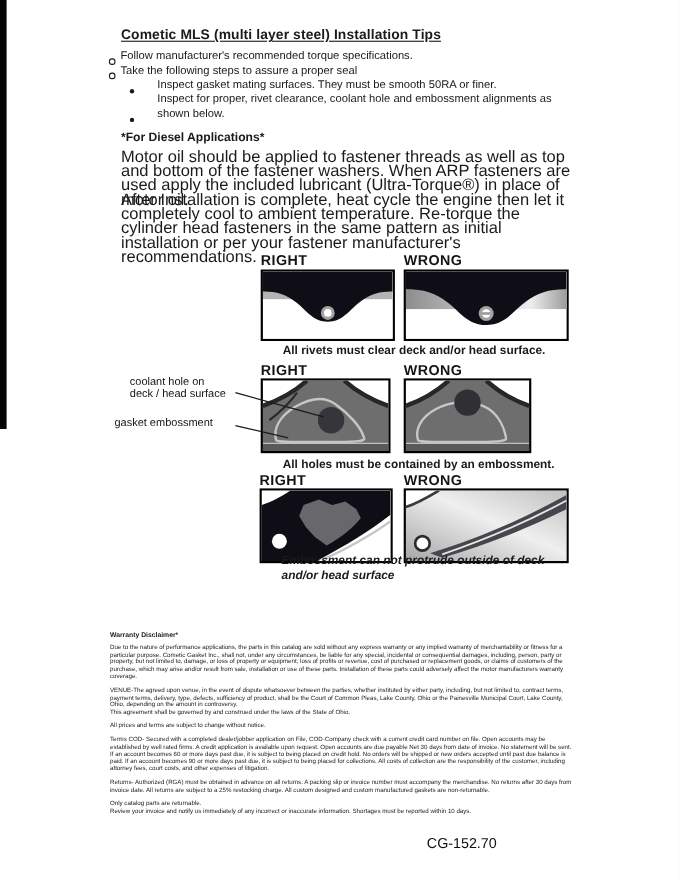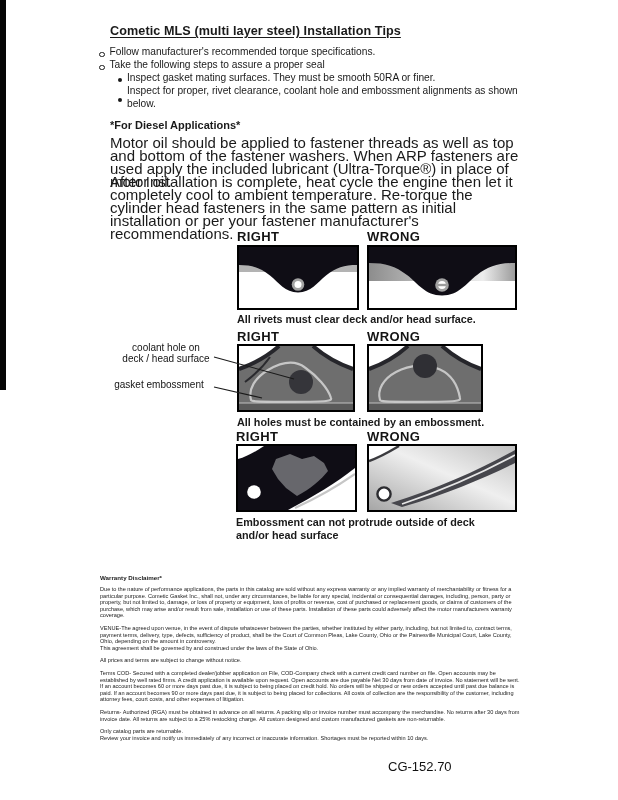--- a/index.html
+++ b/index.html
@@ -10,36 +10,36 @@
   }
   .edge-bar{position:absolute; left:0; top:0; width:6px; height:390px; background:#050505;}
 
   .title{
     position:absolute; left:110px; top:24px; margin:0;
     font-size:12.6px; font-weight:bold; letter-spacing:0.1px;
     text-decoration:underline; text-underline-offset:2px;
   }
 
   .bullets{position:absolute; left:99px; top:46px; width:432px; font-size:10.2px; line-height:12.9px;}
-  .brow{display:flex; align-items:center;}
+  .brow{display:flex; align-items:flex-end;}
   .brow .marker{flex:0 0 auto; margin:4px 5px 0 0;}
   .marker.open{width:3.5px; height:3.5px; border:1px solid #1a1a1a; border-radius:50%; background:#fff;}
   .marker.fill{width:4px; height:4px; border-radius:50%; background:#1a1a1a;}
-  .brow.sub{padding-left:19px;}
+  .brow.sub{padding-left:19px;gap:16px;}
 
   .diesel-h{position:absolute; left:110px; top:119px; margin:0; font-size:11px; font-weight:bold;}
   .para{position:absolute; left:110px; width:418px; font-size:15px; line-height:13px; white-space:pre-line;}
   #p1{top:136px;} #p2{top:175px;} #p3{top:208px;}
 
   .dlabel{position:absolute; font-size:13px; font-weight:bold; letter-spacing:0.4px; text-align:left; color:#141414;}
   .dbox{position:absolute; border:2px solid #000; box-sizing:border-box; background:#fff;}
   .dbox svg{display:block; width:100%; height:100%;}
-  .cap{position:absolute; font-size:10.8px; font-weight:bold; line-height:12.6px; white-space:pre-line;}
+  .cap{position:absolute; font-size:10.8px; font-weight:bold; line-height:12.6px; white-space:pre-line;margin-left:20px;}
 
-  .side-label{position:absolute; text-align:center; font-size:10px; line-height:11.3px; white-space:pre-line; color:#141414;}
+  .side-label{position:absolute; text-align:left; font-size:10px; line-height:11.3px; white-space:pre-line; color:#141414;}
   #lbl-coolant{left:118px; top:342px; width:96px;}
   #lbl-emboss{left:104px; top:379px; width:110px;}
   #pointer-overlay{position:absolute; left:112px; top:338px; width:195px; height:72px; z-index:5; pointer-events:none;}
 
   .warranty{position:absolute; left:100px; top:574px; width:420px;}
   .warranty h2{margin:0 0 5px 0; font-size:6.2px; font-weight:bold;}
   .warranty p{margin:0 0 6px 0; font-size:5.6px; line-height:6.6px; white-space:pre-line; color:#222;}
 
   .pagenum{position:absolute; left:388px; top:759px; font-size:13px; color:#111;}
 </style>
@@ -170,21 +170,21 @@
         </linearGradient>
       </defs>
       <rect width="146" height="64" fill="url(#bandg)"></rect>
       <path d="M0,0 H30 C20,6 9,12 0,15 Z" fill="#ffffff"></path>
       <path d="M30,0 C20,6 9,12 0,15" stroke="#3a3a3e" stroke-width="2.4" fill="none"></path>
       <path d="M146,4 C110,24 70,42 22,57 L33,61 C79,48 117,31 146,17 Z" fill="#46464c"></path>
       <path d="M146,9 C111,28 74,44 33,58" stroke="#e6e6e6" stroke-width="1.7" fill="none"></path>
       <circle cx="15" cy="48" r="6.6" fill="#ffffff" stroke="#2c2c30" stroke-width="2.4"></circle>
     </svg>
   </div>
-  <div class="cap" style="left:236px; top:516px; width:270px;">Embossment can not protrude outside of deck
+  <div class="cap" style="left:236px; top:504px; width:270px;font-style:italic;">Embossment can not protrude outside of deck
 and/or head surface</div>
 
   <div class="warranty">
     <h2>Warranty Disclaimer*</h2>
     <p>Due to the nature of performance applications, the parts in this catalog are sold without any express warranty or any implied warranty of merchantability or fitness for a particular purpose.  Cometic Gasket Inc., shall not, under any circumstances, be liable for any special, incidental or consequential damages, including, person, party or property, but not limited to, damage, or loss of property or equipment, loss of profits or revenue, cost of purchased or replacement goods, or claims of customers of the purchase, which may arise and/or result from sale, installation or use of these parts.  Installation of these parts could adversely affect the motor manufacturers warranty coverage.</p>
     <p>VENUE-The agreed upon venue, in the event of dispute whatsoever between the parties, whether instituted by either party, including, but not limited to, contract terms, payment terms, delivery, type, defects, sufficiency of product, shall be the Court of Common Pleas, Lake County, Ohio or the Painesville Municipal Court, Lake County, Ohio, depending on the amount in controversy.
 This agreement shall be governed by and construed under the laws of the State of Ohio.</p>
     <p>All prices and terms are subject to change without notice.</p>
     <p>Terms COD- Secured with a completed dealer/jobber application on File, COD-Company check with a current credit card number on file.  Open accounts may be established by well rated firms.  A credit application is available upon request.  Open accounts are due payable Net 30 days from date of invoice.  No statement will be sent.  If an account becomes 60 or more days past due, it is subject to being placed on credit hold.  No orders will be shipped or new orders accepted until past due balance is paid.  If an account becomes 90 or more days past due, it is subject to being placed for collections.  All costs of collection are the responsibility of the customer, including attorney fees, court costs, and other expenses of litigation.</p>
     <p>Returns- Authorized (RGA) must be obtained in advance on all returns.  A packing slip or invoice number must accompany the merchandise.  No returns after 30 days from invoice date.  All returns are subject to a 25% restocking charge.  All custom designed and custom manufactured gaskets are non-returnable.</p>

